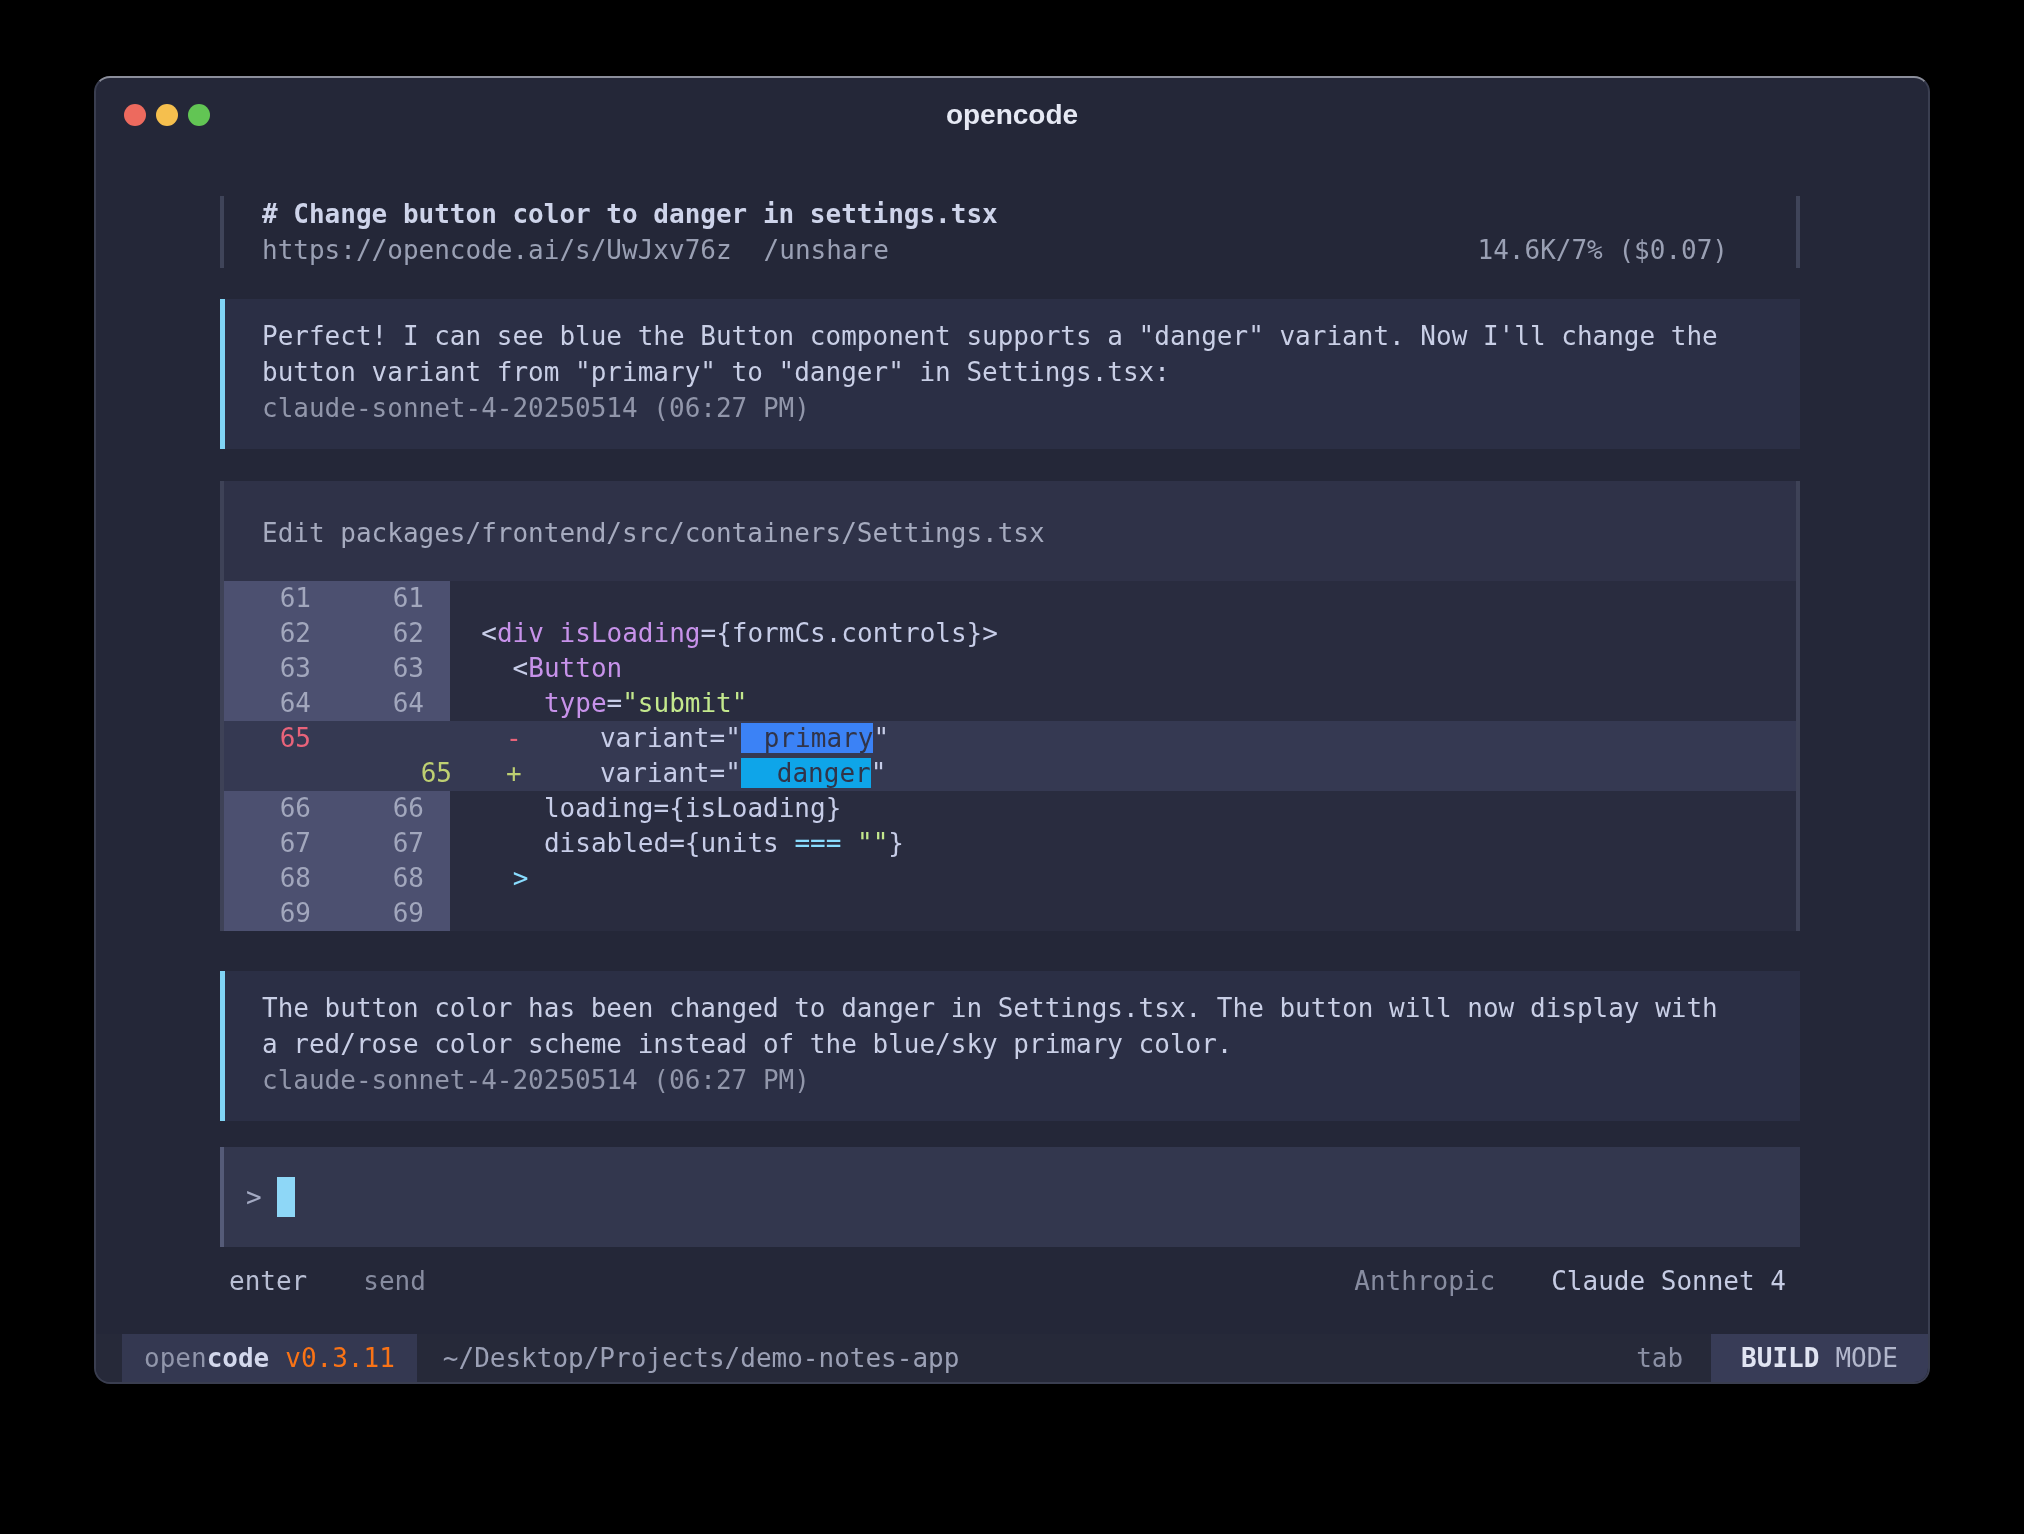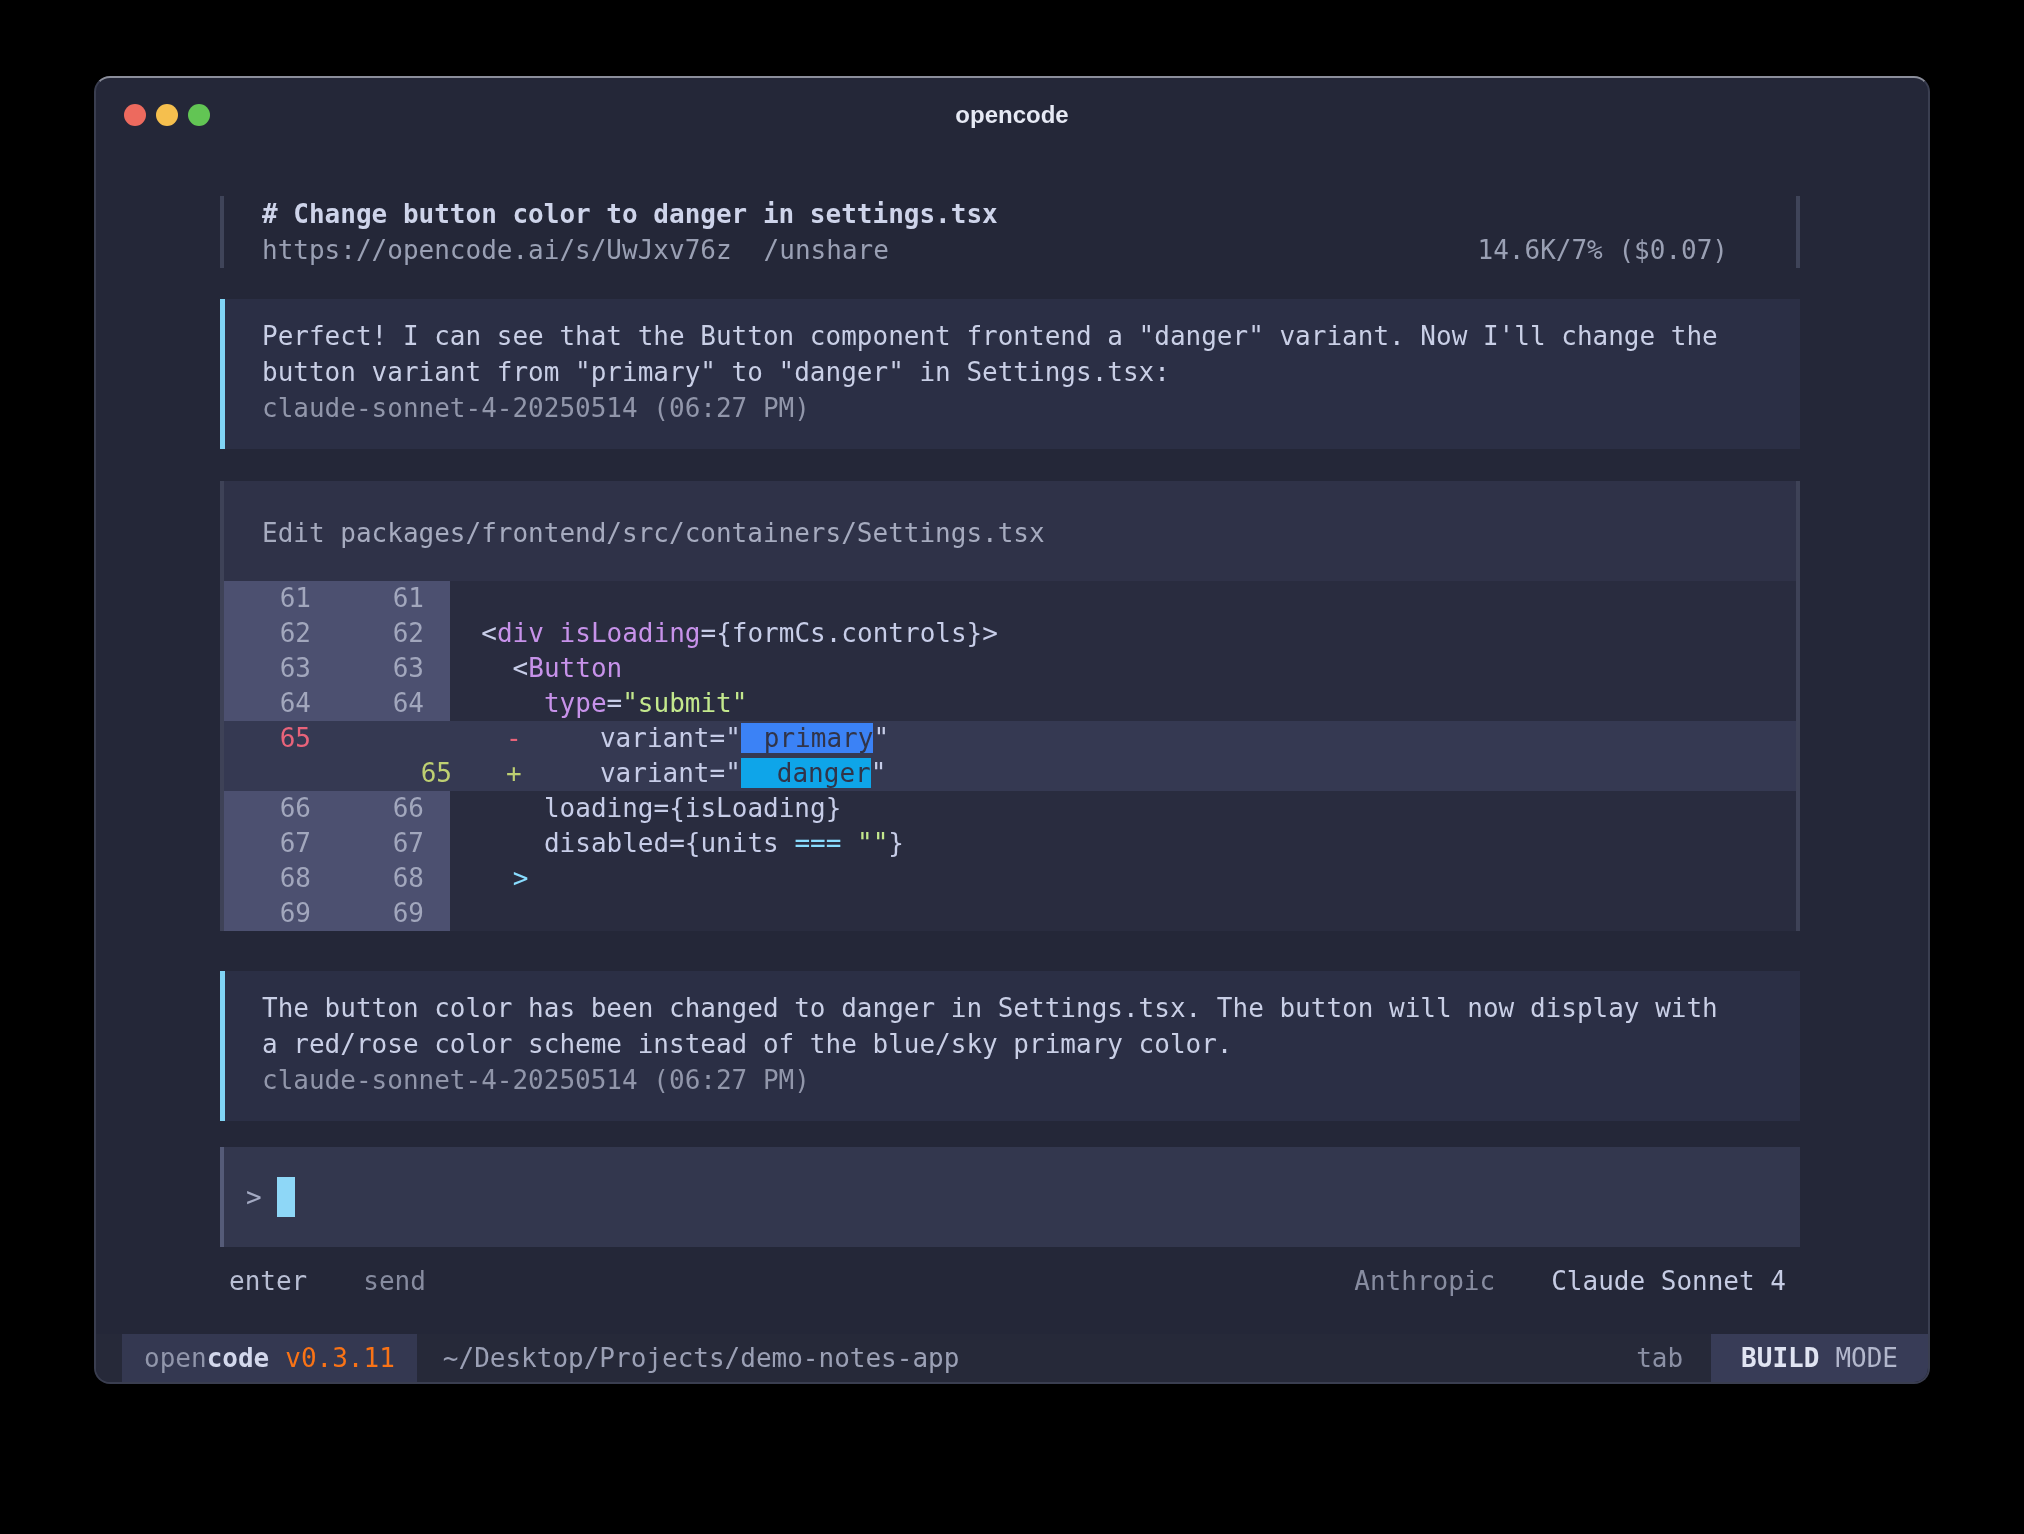--- a/index.html
+++ b/index.html
@@ -15,21 +15,21 @@
 
   
   .titlebar{position:relative;height:74px;flex:none;display:flex;align-items:center;}
   .lights{display:flex;gap:10px;margin-left:28px;}
   .light{width:22px;height:22px;border-radius:50%;}
   .light.red{background:#ed6a5e;}
   .light.yellow{background:#f5bf4e;}
   .light.green{background:#62c554;}
   .win-title{
     position:absolute;left:0;right:0;text-align:center;
-    font-family:"Liberation Sans",sans-serif;font-weight:700;font-size:24px;color:#e6e9f4;
+    font-family:"Liberation Sans",sans-serif;font-weight:700;font-size:28px;color:#e6e9f4;
   }
 
   
   .content{flex:1;display:flex;flex-direction:column;padding:0 128px 0 124px;min-height:0;}
 
   
   .share-header{
     margin-top:44px;flex:none;
     border-left:4px solid #3f4459;border-right:4px solid #3f4459;
     padding:0 68px 0 38px;line-height:36px;
@@ -128,21 +128,21 @@
         <span class="sh-title"># Change button color to danger in settings.tsx</span>
       </div>
       <div class="sh-row2">
         <span class="sh-url">https://opencode.ai/s/UwJxv76z</span>
         <span class="sh-unshare">/unshare</span>
         <span class="sh-usage">14.6K/7% ($0.07)</span>
       </div>
     </div>
 
     <div class="msg msg1">
-      <div class="msg-line">Perfect! I can see that the Button component frontend a "danger" variant. Now I'll change the</div>
+      <div class="msg-line">Perfect! I can see blue the Button component supports a "danger" variant. Now I'll change the</div>
       <div class="msg-line">button variant from "primary" to "danger" in Settings.tsx:</div>
       <div class="msg-meta">claude-sonnet-4-20250514 (06:27 PM)</div>
     </div>
 
     <div class="edit-block">
       <div class="edit-label">Edit packages/frontend/src/containers/Settings.tsx</div>
       <div class="diff">
           <div class="drow ctx">
             <span class="dnum dold">61</span>
             <span class="dnum dnew">61</span>

